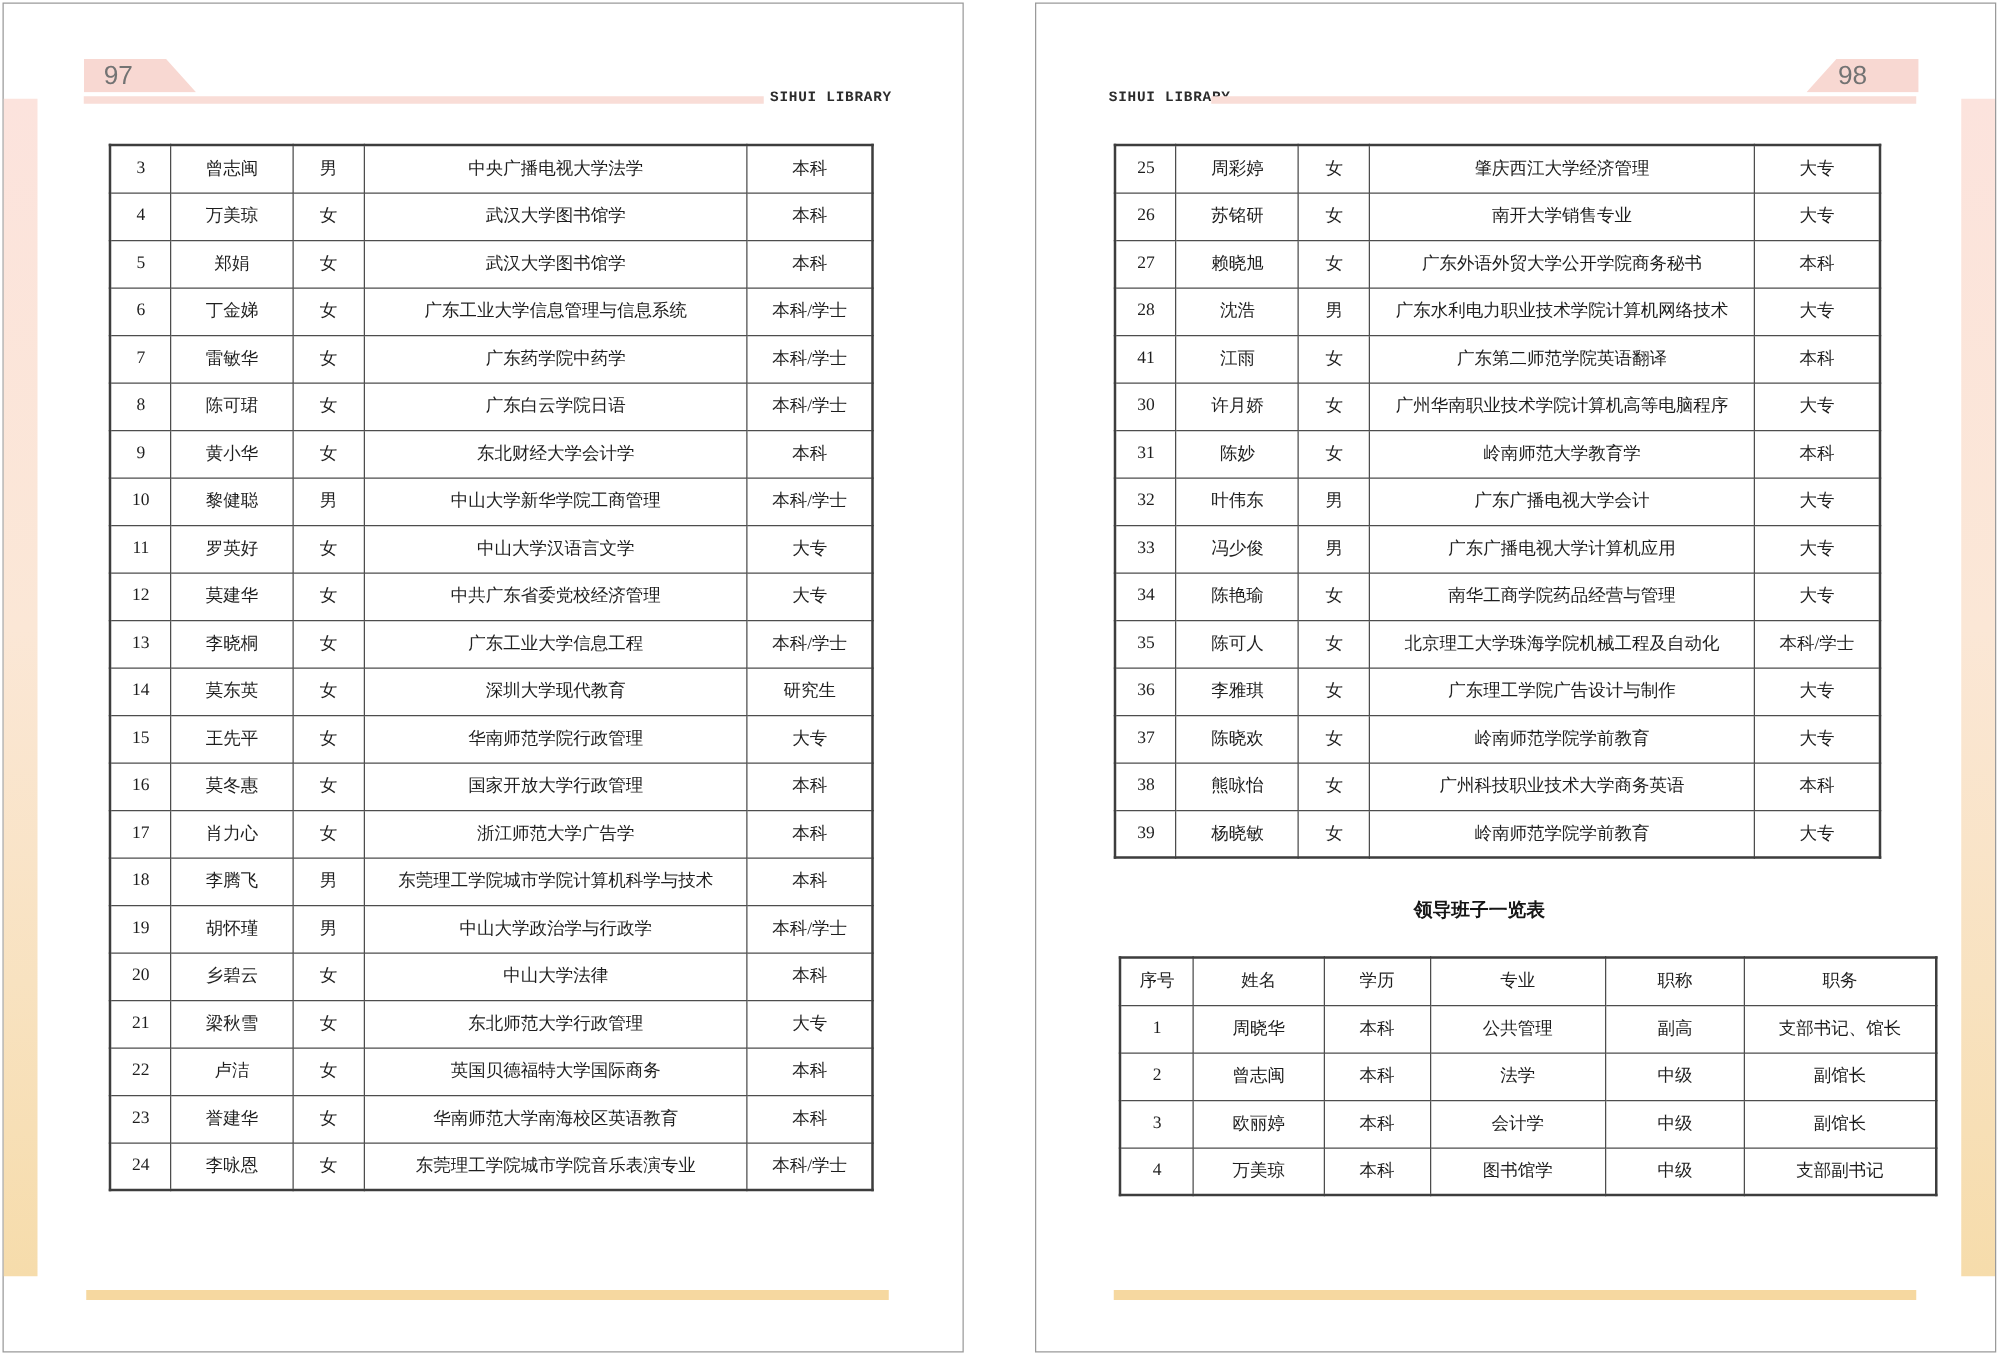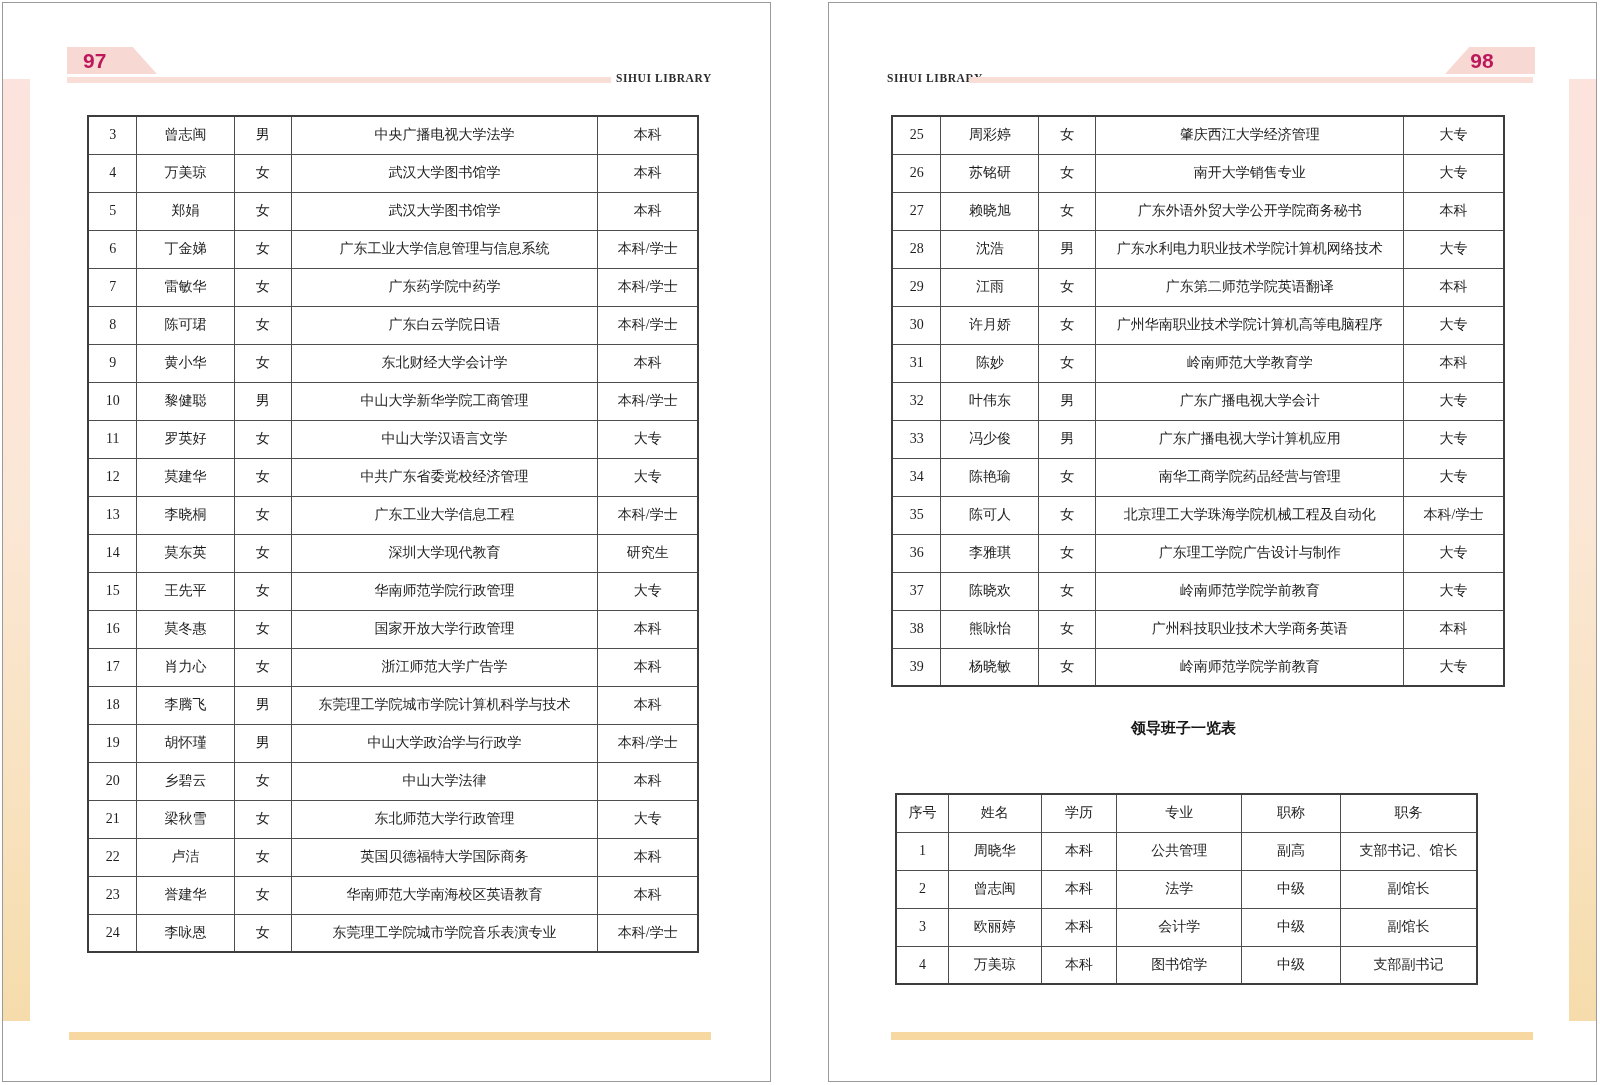--- a/index.html
+++ b/index.html
@@ -11,47 +11,47 @@
   .sheet-right{left:828px;}
 
   
   .edge-strip{position:absolute;top:76px;width:27px;height:942px;
     background:linear-gradient(180deg,#fce3dd 0%,#fbe7d6 45%,#f8e2c0 75%,#f6dcab 100%);}
   .edge-strip.left{left:0;}
   .edge-strip.right{right:0;}
 
   
   .badge{position:absolute;top:44px;width:90px;height:27px;background:#f8d8d2;
-    font-family:"Liberation Sans","DejaVu Sans",sans-serif;font-size:21px;color:#be185d;
-    display:flex;align-items:center;font-weight:bold;}
+    font-family:"Liberation Sans","DejaVu Sans",sans-serif;font-size:21px;color:#737373;
+    display:flex;align-items:center;}
   .badge-left{left:64px;clip-path:polygon(0 0,73% 0,100% 100%,0 100%);justify-content:flex-start;padding-left:16px;box-sizing:border-box;}
   .badge-right{left:616px;clip-path:polygon(27% 0,100% 0,100% 100%,0 100%);justify-content:center;padding-right:16px;box-sizing:border-box;}
 
   
   .header-rule{position:absolute;top:74px;height:6px;background:#f9ddd7;}
   .rule-left{left:64px;width:544px;}
   .rule-right{left:140px;width:564px;}
-  .brand{position:absolute;top:69px;font-family:Liberation Serif, serif;
+  .brand{position:absolute;top:69px;font-family:Liberation Mono, monospace;
     font-weight:bold;font-size:11.5px;letter-spacing:0.6px;color:#2c2c2c;white-space:nowrap;}
   .brand-left{left:613px;}
   .brand-right{left:58px;}
 
   
   table{border-collapse:collapse;table-layout:fixed;}
   .grid{position:absolute;border:2px solid #3d3d3d;}
   .grid td,.grid th{border:1px solid #4d4d4d;text-align:center;vertical-align:middle;
     font-size:14px;font-weight:normal;color:#1e1e1e;padding:0 4px;overflow:hidden;white-space:nowrap;}
   .grid tr{height:38px;}
 
   .staff-left{left:84px;top:112px;width:612px;}
   .staff-right{left:62px;top:112px;width:614px;font-family:Liberation Serif, serif;}
 
   .lead-title{position:absolute;left:62px;top:716px;width:585px;text-align:center;
     font-family:"Liberation Sans","DejaVu Sans",sans-serif;font-weight:700;font-size:15px;color:#161616;}
-  .lead-table{left:66px;top:790px;width:583px;}
+  .lead-table{left:66px;top:762px;width:655px;}
 
   
   .footer-bar{position:absolute;top:1029px;height:8px;background:#f6d8a0;}
   .fb-left{left:66px;width:642px;}
   .fb-right{left:62px;width:642px;}
 </style>
 </head>
 <body>
 
 <div id="canvas">
@@ -274,21 +274,21 @@
             <td>本科</td>
           </tr>
           <tr>
             <td>28</td>
             <td>沈浩</td>
             <td>男</td>
             <td>广东水利电力职业技术学院计算机网络技术</td>
             <td>大专</td>
           </tr>
           <tr>
-            <td>29</td>
+            <td>41</td>
             <td>江雨</td>
             <td>女</td>
             <td>广东第二师范学院英语翻译</td>
             <td>本科</td>
           </tr>
           <tr>
             <td>30</td>
             <td>许月娇</td>
             <td>女</td>
             <td>广州华南职业技术学院计算机高等电脑程序</td>

